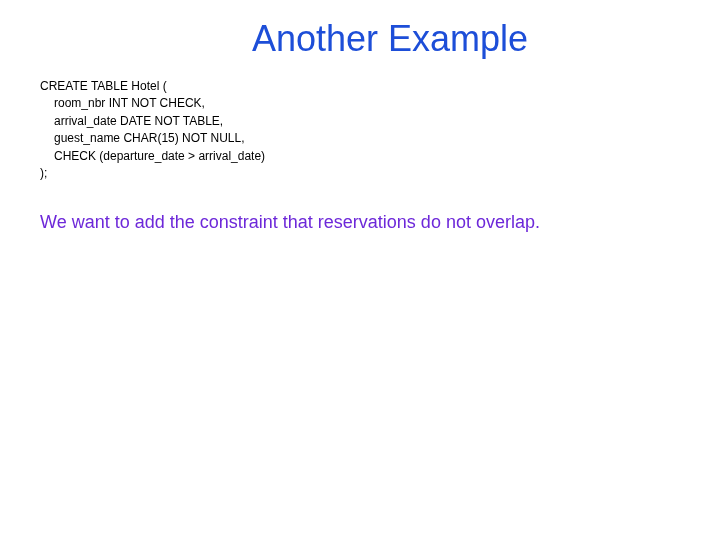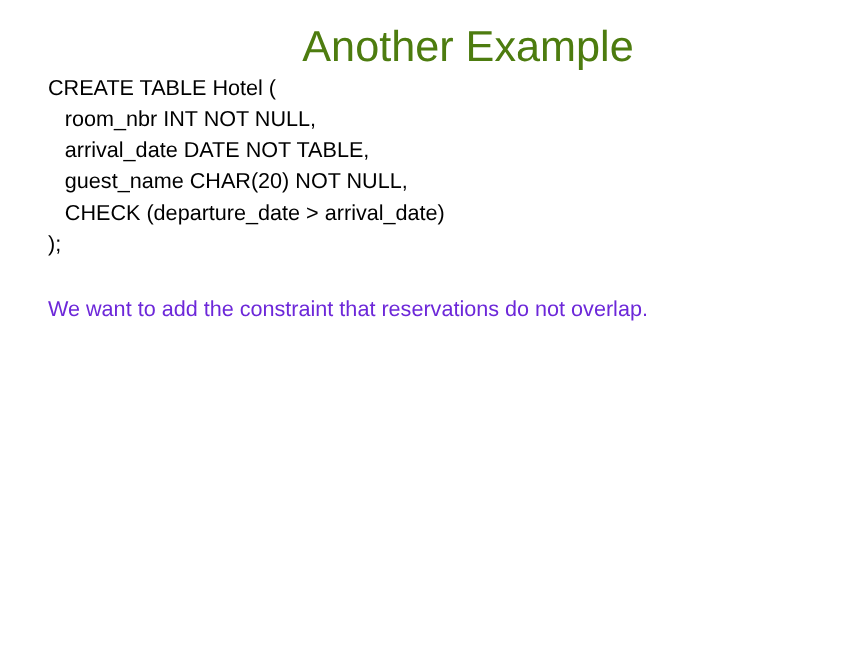--- a/index.html
+++ b/index.html
@@ -4,47 +4,48 @@
   <style>
     * { margin: 0; padding: 0; box-sizing: border-box; }
     body {
       width: 720px;
       height: 540px;
       background: #ffffff;
       font-family: Arial, Helvetica, sans-serif;
       padding: 18px 40px;
     }
     .title {
-      color: #4d7c0f;
+      color: #1d4ed8;
       font-size: 36px;
       font-weight: 400;
       text-align: center;
+      margin-bottom: 18px;
       margin-left: 60px;
     }
     .code-block {
       color: #000000;
-      font-size: 18px;
+      font-size: 12px;
       line-height: 1.45;
       margin-bottom: 28px;
     }
     .code-line { white-space: pre; }
     .indent { padding-left: 14px; }
     .note {
       color: #6d28d9;
       font-size: 18px;
       line-height: 1.35;
     }
   </style>
 </head>
 <body>
 
 <h1 class="title">Another Example</h1>
 
 <div class="code-block">
   <div class="code-line">CREATE TABLE Hotel (</div>
-  <div class="code-line indent">room_nbr INT NOT NULL,</div>
+  <div class="code-line indent">room_nbr INT NOT CHECK,</div>
   <div class="code-line indent">arrival_date DATE NOT TABLE,</div>
-  <div class="code-line indent">guest_name CHAR(20) NOT NULL,</div>
+  <div class="code-line indent">guest_name CHAR(15) NOT NULL,</div>
   <div class="code-line indent">CHECK (departure_date &gt; arrival_date)</div>
   <div class="code-line">);</div>
 </div>
 
 <div class="note">We want to add the constraint that reservations do not overlap.</div>
 
 </body></html>

